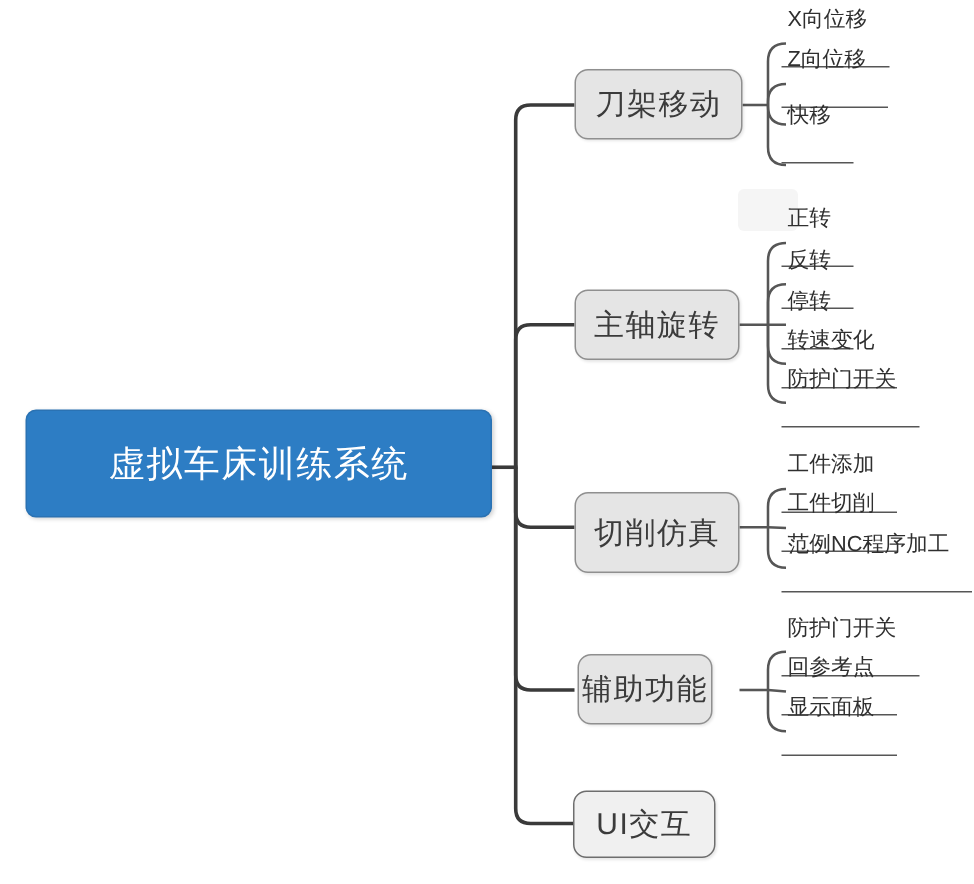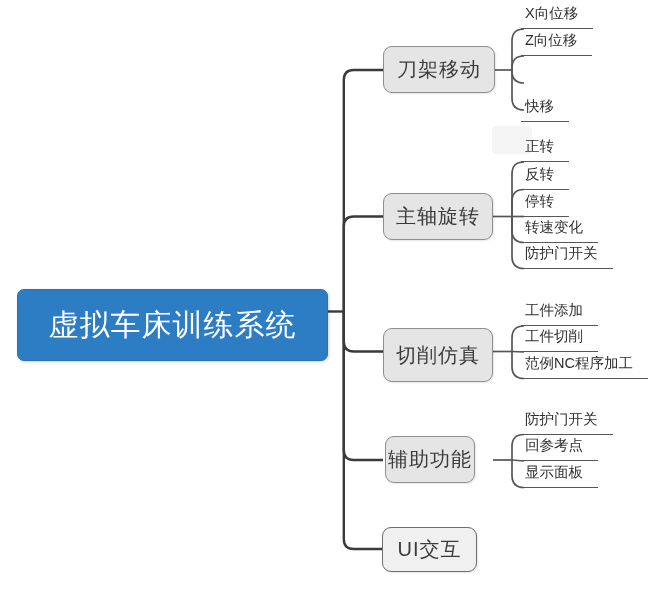--- a/index.html
+++ b/index.html
@@ -8,38 +8,37 @@
     width:649px;height:589px;
     background:#ffffff;
     font-family:"Liberation Sans","DejaVu Sans",sans-serif;
     overflow:hidden;
   }
   svg.connectors{position:absolute;left:0;top:0;pointer-events:none;}
   .node{position:absolute;box-sizing:border-box;display:flex;align-items:center;justify-content:center;cursor:default;}
   .root-node{
     left:17px;top:273px;width:311px;height:72px;
     background:#2d7dc4;border:1px solid #2a72b3;border-radius:7px;
-    color:#ffffff;font-size:30px;letter-spacing:1px;
+    color:#ffffff;font-size:24px;letter-spacing:1px;
     box-shadow:1px 1px 3px rgba(0,0,0,0.18);
-    margin-top:16px;
   }
   .branch-node{
     background:#e5e5e5;border:1.5px solid #8f8f8f;border-radius:9px;
     color:#3b3b3b;font-size:20px;letter-spacing:1px;
     box-shadow:1px 1px 2px rgba(0,0,0,0.10);
   }
   .branch-1{left:383px;top:46px;width:112px;height:47px;}
   .branch-2{left:383px;top:193px;width:110px;height:47px;}
   .branch-3{left:383px;top:328px;width:110px;height:54px;}
   .branch-4{left:385px;top:436px;width:90px;height:47px;}
   .branch-5{left:382px;top:527px;width:95px;height:45px;background:#f0f0f0;border-color:#6e6e6e;}
   .leaf{
     position:absolute;left:521px;
     height:22px;line-height:22px;
-    padding:0 15px 4px 4px;
+    padding:0 15px 20px 4px;
     border-bottom:1.7px solid #565656;
     color:#2f2f2f;font-size:14.5px;white-space:nowrap;
     cursor:default;
   }
   .artifact{
     position:absolute;left:492px;top:126px;width:40px;height:28px;
     background:#f5f5f5;border-radius:4px;
   }
 </style>
 </head>
@@ -101,21 +100,21 @@
   </div>
   <div class="node branch-node branch-4">
     <span>辅助功能</span>
   </div>
   <div class="node branch-node branch-5">
     <span>UI交互</span>
   </div>
 
   <div class="leaf" style="top:2px">X向位移</div>
   <div class="leaf" style="top:29px">Z向位移</div>
-  <div class="leaf" style="top:95px">快移</div>
+  <div class="leaf" style="top:66px">快移</div>
 
   <div class="leaf" style="top:135px">正转</div>
   <div class="leaf" style="top:162.5px">反转</div>
   <div class="leaf" style="top:189.5px">停转</div>
   <div class="leaf" style="top:215.5px">转速变化</div>
   <div class="leaf" style="top:241.5px">防护门开关</div>
 
   <div class="leaf" style="top:299px">工件添加</div>
   <div class="leaf" style="top:325px">工件切削</div>
   <div class="leaf" style="top:351.5px">范例NC程序加工</div>

